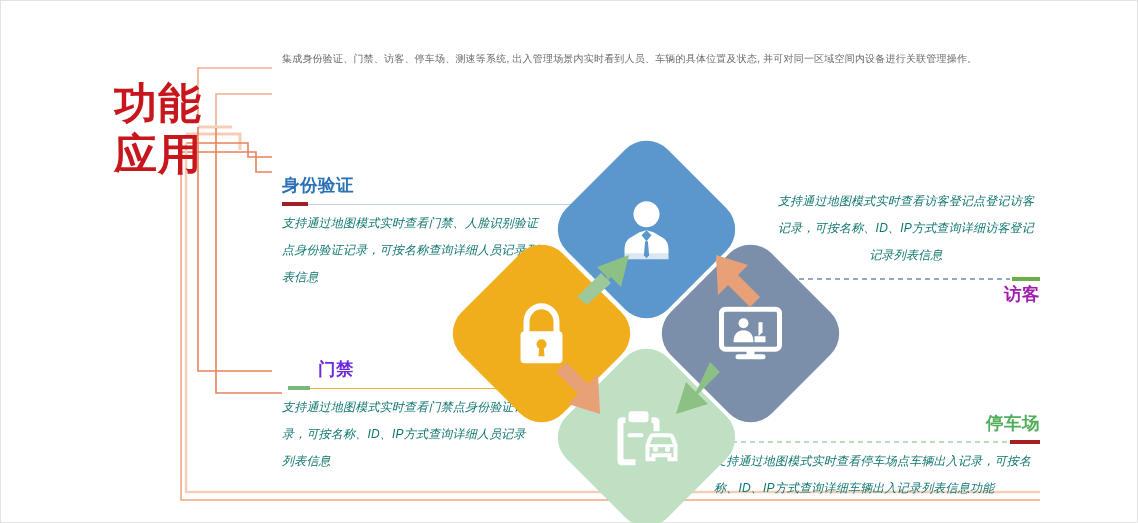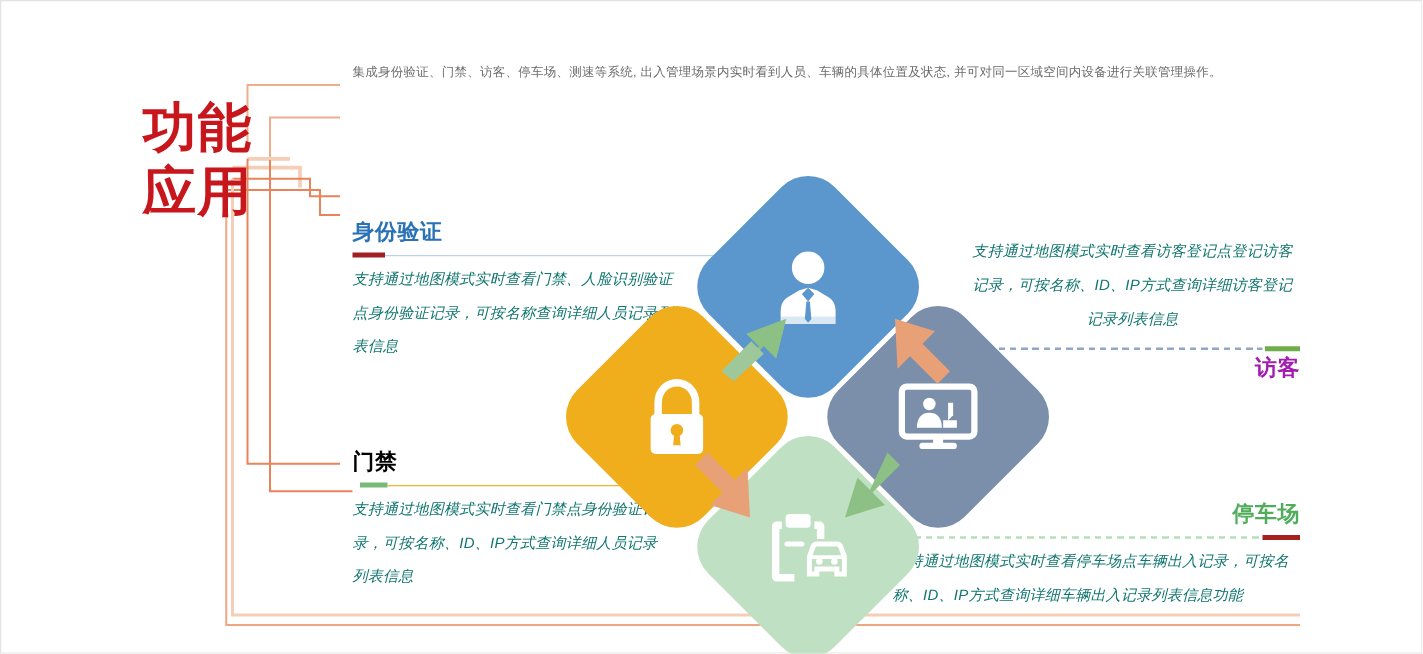--- a/index.html
+++ b/index.html
@@ -110,41 +110,41 @@
 
   
   #sec-identity { left: 282px; top: 143px; width: 264px; margin-top: 31px; }
   #sec-identity .sec-title { color: #2a72b5; }
   #sec-identity .rule { width: 340px; }
   #sec-identity .rule .seg { left: 0; width: 26px; background: #a11f24; }
   #sec-identity .rule .tail { left: 26px; width: 314px; background: #bdd2e6; }
 
   
   #sec-access { left: 282px; top: 358px; width: 252px; }
-  #sec-access .sec-title { color: #000000; }
+  #sec-access .sec-title { color: #6d28d9; margin-left: 36px; }
   #sec-access .rule { width: 290px; }
   #sec-access .rule .seg { left: 6px; width: 22px; background: #77b978; }
   #sec-access .rule .tail { left: 28px; width: 262px; background: #f0b429; }
 
   
   #sec-visitor { left: 772px; top: 188px; width: 268px; text-align: right; }
   #sec-visitor .sec-body { text-align: center; }
   #sec-visitor .sec-title { color: #a21caf; }
   #sec-visitor .rule { width: 268px; margin: 8px 0 2px 0; }
   #sec-visitor .rule .dots {
     left: 0; width: 238px;
     background-image: repeating-linear-gradient(to right,
       #8fa8c4 0px, #8fa8c4 5px, rgba(255,255,255,0) 5px, rgba(255,255,255,0) 9px);
   }
   #sec-visitor .rule .seg { left: 240px; width: 28px; background: #6eae4a; }
 
   
   #sec-parking { left: 714px; top: 400px; width: 326px; text-align: right; }
   #sec-parking .sec-body { text-align: left; }
-  #sec-parking .sec-title { color: #4fad5b; }
+  #sec-parking .sec-title { color: #4fad5b; margin-top: 12px; }
   #sec-parking .rule { width: 326px; margin: 6px 0 4px 0; }
   #sec-parking .rule .dots {
     left: 0; width: 296px;
     background-image: repeating-linear-gradient(to right,
       #b7ddb9 0px, #b7ddb9 5px, rgba(255,255,255,0) 5px, rgba(255,255,255,0) 9px);
   }
   #sec-parking .rule .seg { left: 296px; width: 30px; background: #a6201f; }
 
   
   .diamond {

